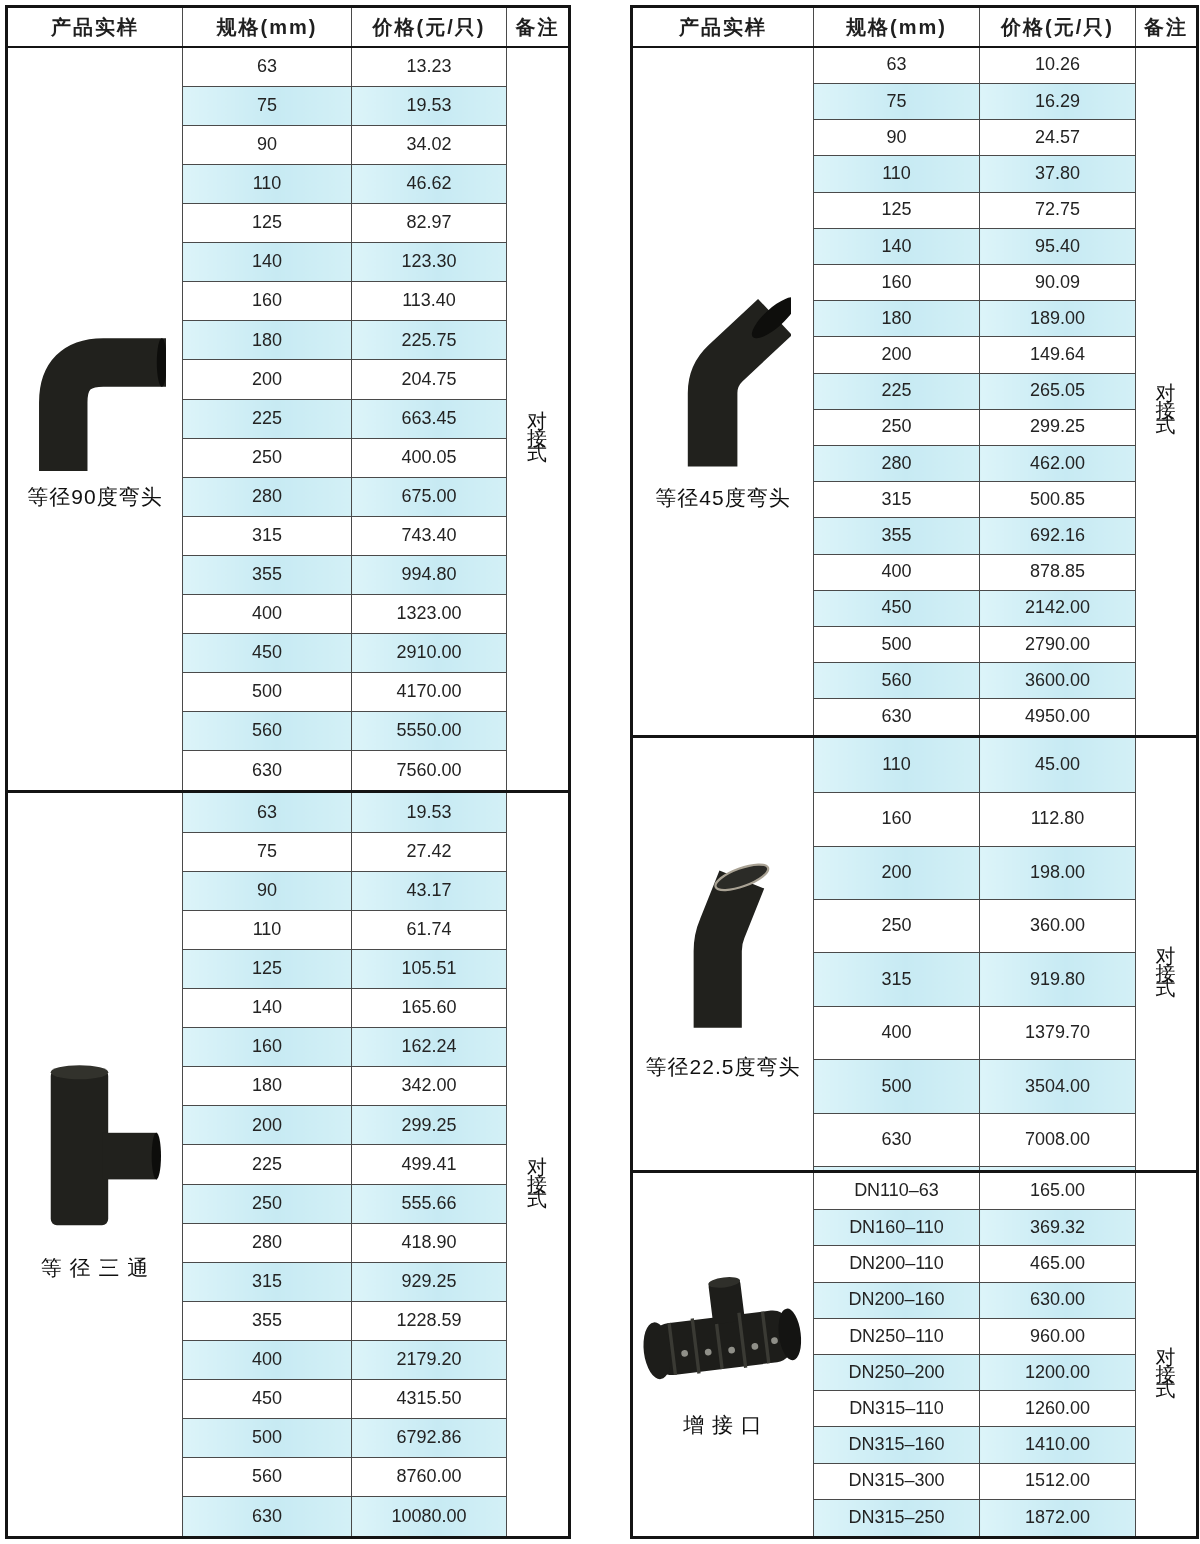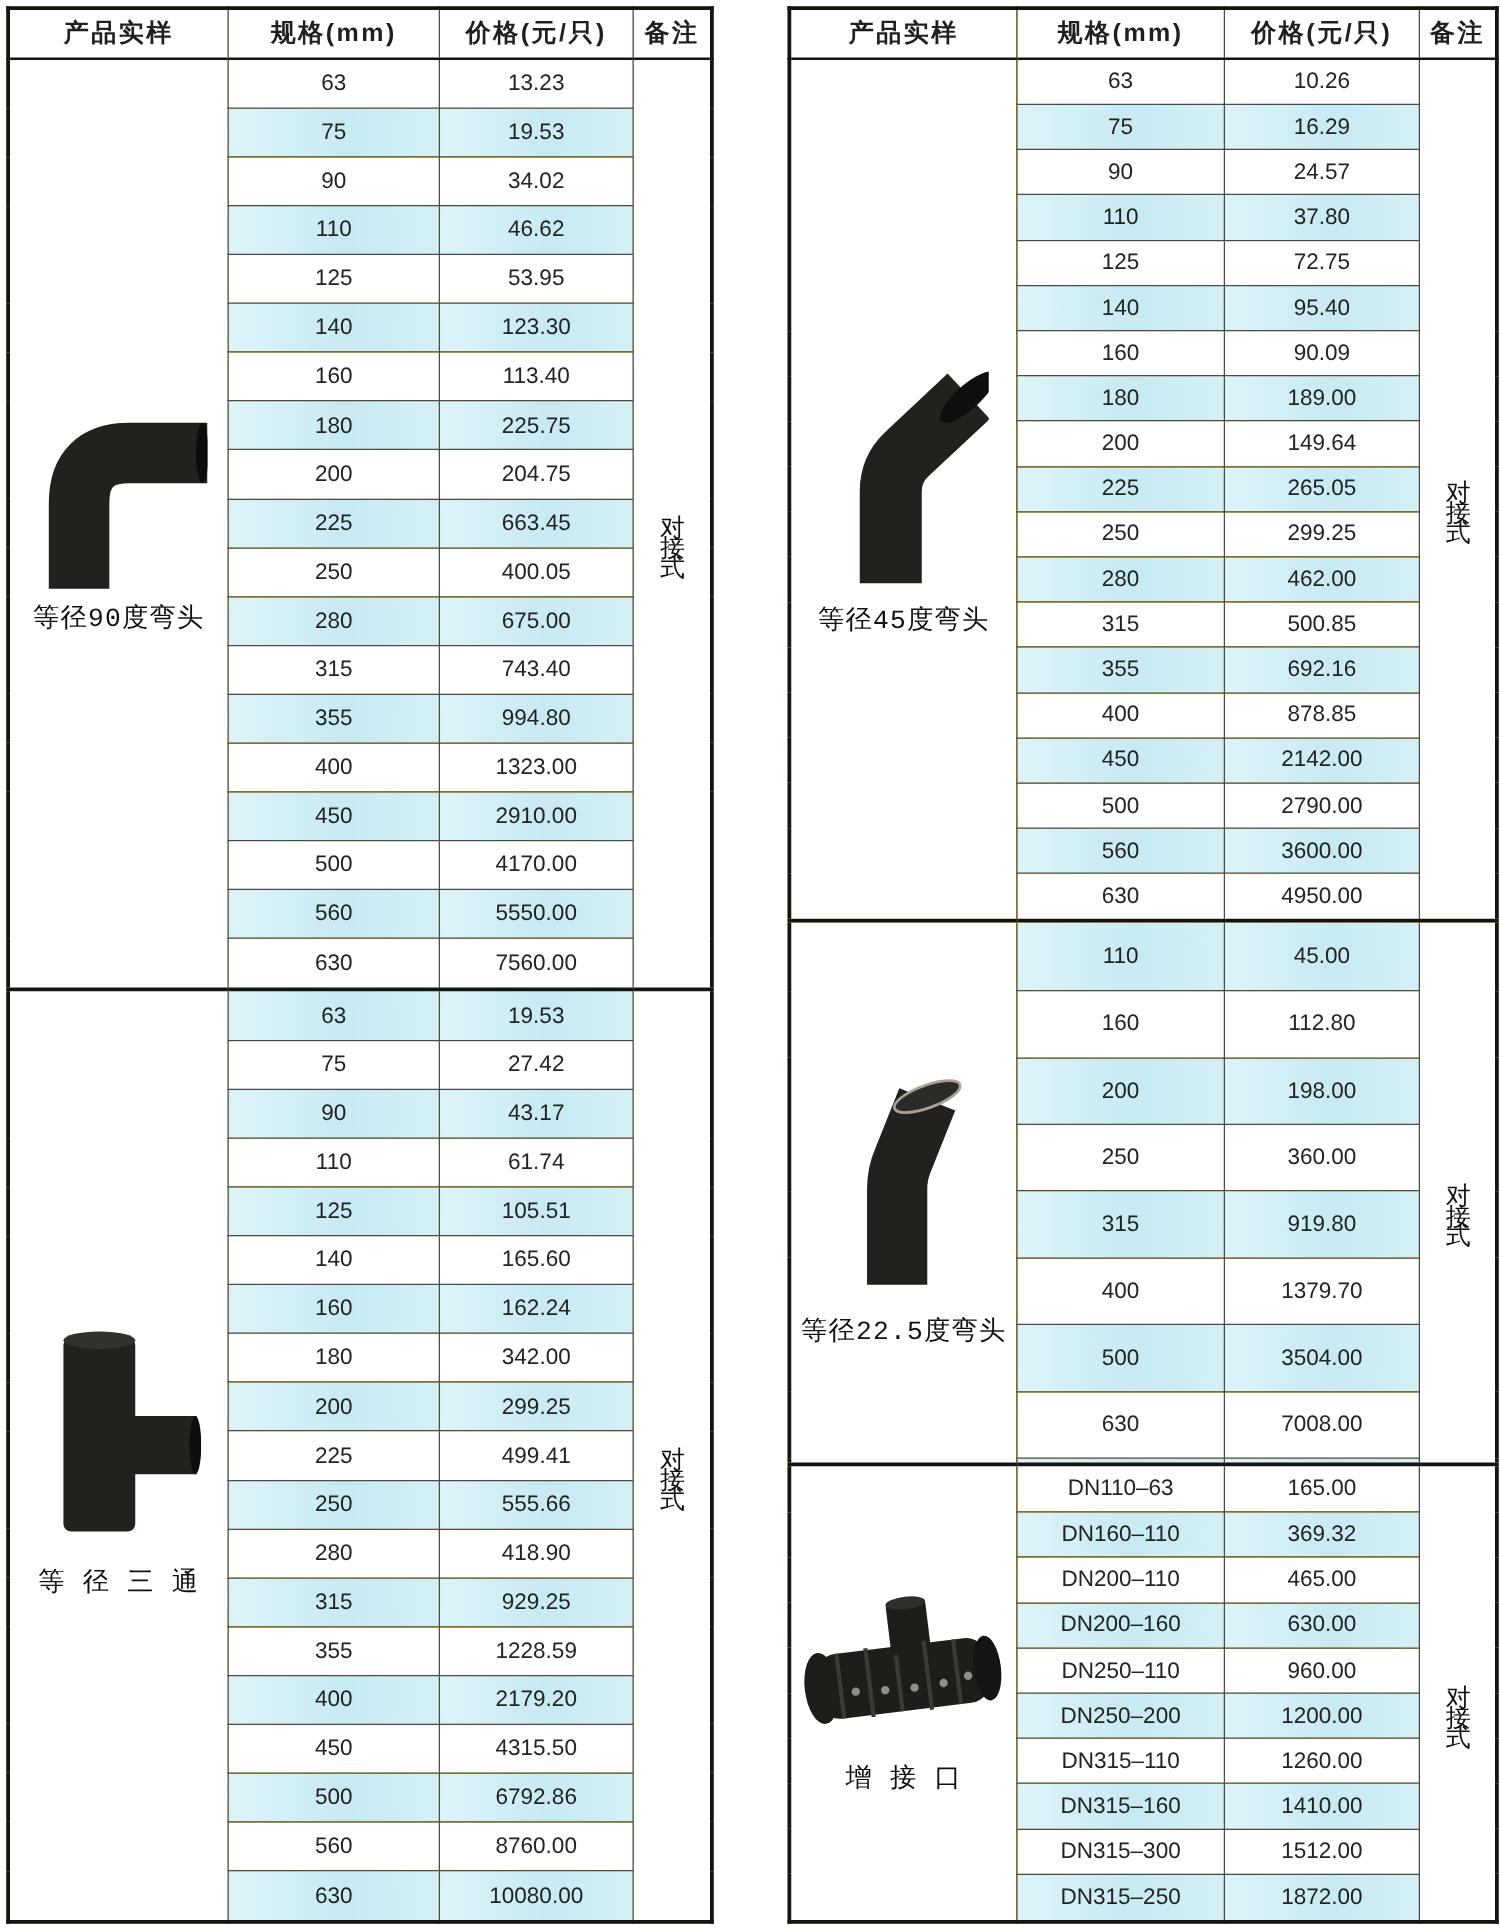--- a/index.html
+++ b/index.html
@@ -13,21 +13,21 @@
   }
   .page{position:absolute;left:0;top:0;width:1200px;height:1544px;}
 
   table.price-table{
     position:absolute;
     top:5px;
     border-collapse:collapse;
     table-layout:fixed;
     height:1534px;
     border:3px solid #141414;
-    background:#fde047;
+    background:#14b8a6;
   }
   #table-left{left:5px;width:563px;}
   #table-right{left:630px;width:566px;}
 
   .price-table th, .price-table td{
     border:1px solid #4a4a4a;
     padding:0;
     text-align:center;
     vertical-align:middle;
     line-height:1.1;
@@ -52,21 +52,20 @@
   .product-cell{background:#ffffff;}
   .remark-cell{background:#ffffff;}
   tr.section-start td{border-top:3px solid #141414;}
 
   .product-box{
     display:flex;
     flex-direction:column;
     align-items:center;
     justify-content:center;
     gap:14px;
-    font-family:Liberation Mono, monospace;
   }
   .product-icon{display:block;line-height:0;}
   .product-label{
     font-size:21px;
     color:#101010;
     letter-spacing:1px;
     white-space:nowrap;
   }
   .remark-text{
     writing-mode:vertical-rl;
@@ -121,21 +120,21 @@
         <tr>
           <td class="spec-cell">90</td>
           <td class="price-cell">34.02</td>
         </tr>
         <tr>
           <td class="spec-cell hl">110</td>
           <td class="price-cell hl">46.62</td>
         </tr>
         <tr>
           <td class="spec-cell">125</td>
-          <td class="price-cell">53.95</td>
+          <td class="price-cell">82.97</td>
         </tr>
         <tr>
           <td class="spec-cell hl">140</td>
           <td class="price-cell hl">123.30</td>
         </tr>
         <tr>
           <td class="spec-cell">160</td>
           <td class="price-cell">113.40</td>
         </tr>
         <tr>

